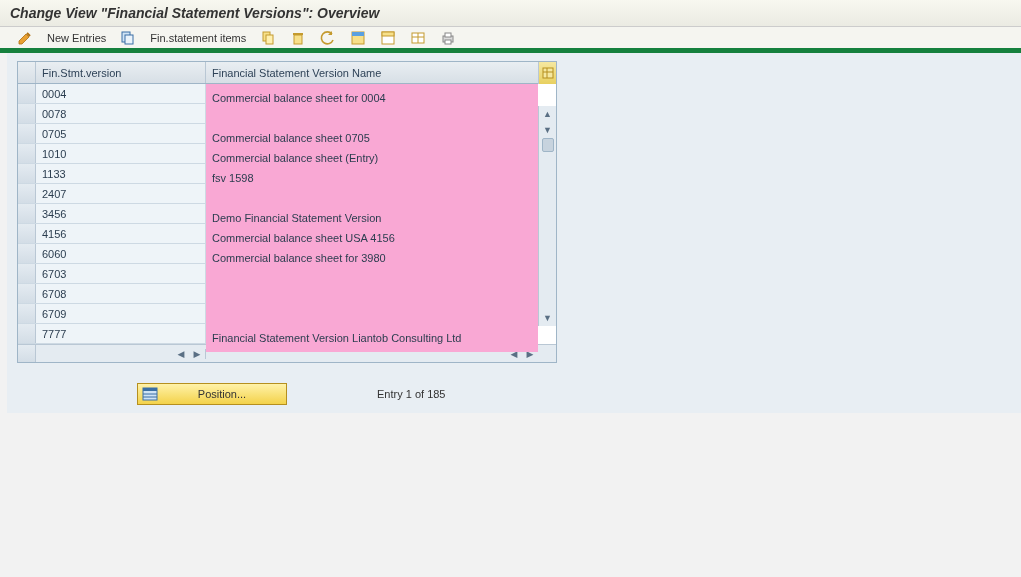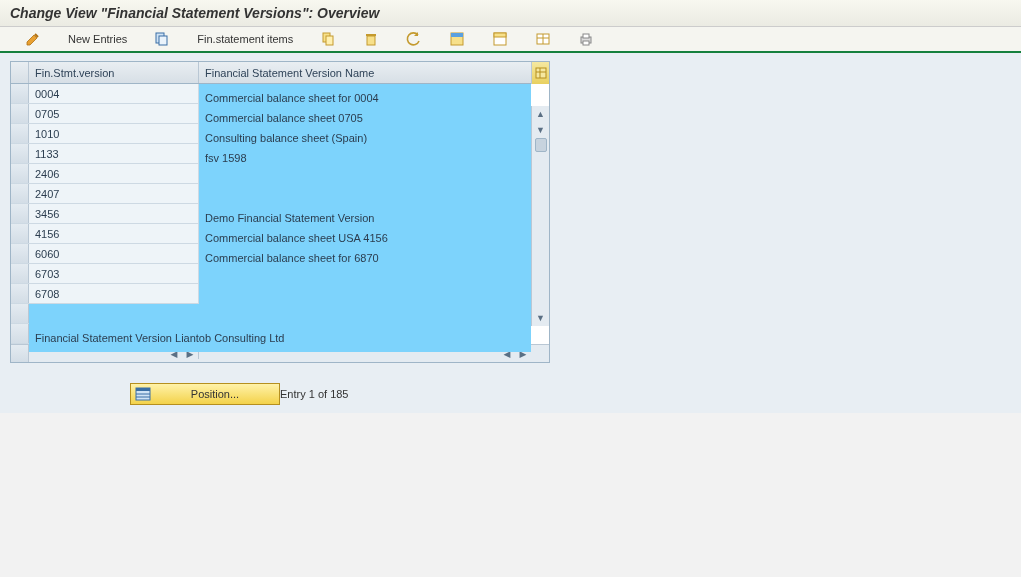--- a/index.html
+++ b/index.html
@@ -16,42 +16,43 @@
     background: linear-gradient(#f8f8f0, #ebebe3);
     border-bottom: 1px solid #ccc;
     padding: 5px 10px;
     font-size: 14px;
     font-weight: bold;
     font-style: italic;
     color: #333;
   }
   .toolbar {
     background: #f5f5f0;
-    border-bottom: 2px solid #15803d;
-    padding: 3px 20px;
+    border-bottom: 5px solid #15803d;
+    padding: 3px 12px;
     display: flex;
     align-items: center;
-    gap: 17px;
+    gap: 4px;
     height: 26px;
   }
   .tb-btn {
     display: inline-flex;
     align-items: center;
     height: 20px;
     padding: 0 4px;
     border: 1px solid transparent;
     background: transparent;
     cursor: pointer;
     font-size: 11px;
     color: #333;
   }
   .tb-icon { width:16px; height:16px; display:inline-block; }
   .content {
     background: #e8eef3;
     padding: 8px 10px;
+    margin-left: 7px;
   }
   .table-wrap {
     background: #fff;
     border: 1px solid #9fb5c7;
     width: 540px;
     position: relative;
   }
   .grid-header {
     display: flex;
     background: linear-gradient(#e9eef2,#d7dfe6);
@@ -64,29 +65,29 @@
   }
   .col-sel { width:18px; border-right:1px solid #b9c7d4; height:100%; background:linear-gradient(#e9eef2,#d7dfe6);}
   .col-a { width:170px; padding:0 6px; border-right:1px solid #b9c7d4; height:100%; display:flex; align-items:center;}
   .col-b { flex:1; padding:0 6px; height:100%; display:flex; align-items:center;}
   .col-cfg { width:18px; height:22px; position:absolute; right:0; top:0; background:linear-gradient(#f5e8a0,#e8d060); border-left:1px solid #b9c7d4; display:flex; align-items:center; justify-content:center;}
   .grid-body { position:relative; }
   .row { display:flex; height:20px; align-items:stretch; border-bottom:1px solid #cdd9e3; font-size:11px; color:#2b3d4f;}
   .row .col-sel { background:linear-gradient(#e4ebf1,#d3dde6); }
   .row .col-a-cell { width:170px; border-right:1px solid #cdd9e3; background:#eef4f8; display:flex; align-items:center;}
   .row .col-a-cell input { width:100%; height:100%; border:none; background:transparent; padding:0 6px; font-size:11px; color:#2b3d4f; outline:none;}
-  .row .col-b-cell { flex:1; background:#7dd3fc; padding:14px 6px; display:flex; align-items:center;text-align:center;}
+  .row .col-b-cell { flex:1; background:#f9a8d4; padding:14px 6px; display:flex; align-items:center;text-align:center;}
   .vscroll { position:absolute; right:0; top:22px; bottom:18px; width:18px; background:#e4ebf1; border-left:1px solid #b9c7d4; display:flex; flex-direction:column; align-items:center;}
   .vscroll .arrow { height:16px; width:100%; display:flex; align-items:center; justify-content:center; color:#5a6f84; font-size:9px;}
   .vscroll .thumb { width:12px; height:14px; background:#c7d3de; border:1px solid #9fb5c7; border-radius:2px; margin-top:0;}
   .hscroll { height:18px; background:#e4ebf1; border-top:1px solid #b9c7d4; display:flex; align-items:center;}
   .hscroll .spacer-sel { width:18px; border-right:1px solid #b9c7d4; height:100%; background:linear-gradient(#e4ebf1,#d3dde6);}
   .hscroll .hs-seg { flex:1; display:flex; align-items:center;}
   .hscroll .arrow { width:16px; height:100%; display:flex; align-items:center; justify-content:center; color:#5a6f84; font-size:9px;}
-  .footer-area { padding: 20px 0 0 0; display:flex; align-items:center; }
+  .footer-area { padding: 20px 0 0 0; display:flex; align-items:center; gap:90px;}
   .position-btn {
     margin-left: 120px;
     width: 150px;
     height: 22px;
     background: linear-gradient(#fff2a8,#f3d24a);
     border:1px solid #b58f1f;
     display:flex; align-items:center;
     font-size:11px; color:#333;
     padding:0 4px;
     cursor:pointer;
@@ -202,48 +203,48 @@
           <div class="row">
             <div class="col-sel"></div>
             <div class="col-a-cell">
               <input type="text" value="0004" style="">
             </div>
             <div class="col-b-cell">Commercial balance sheet for 0004</div>
           </div>
           <div class="row">
             <div class="col-sel"></div>
             <div class="col-a-cell">
+              <input type="text" value="0078" style="">
+            </div>
+            <div class="col-b-cell"></div>
+          </div>
+          <div class="row">
+            <div class="col-sel"></div>
+            <div class="col-a-cell">
               <input type="text" value="0705" style="">
             </div>
             <div class="col-b-cell">Commercial balance sheet 0705</div>
           </div>
           <div class="row">
             <div class="col-sel"></div>
             <div class="col-a-cell">
               <input type="text" value="1010" style="">
             </div>
-            <div class="col-b-cell">Consulting balance sheet (Spain)</div>
+            <div class="col-b-cell">Commercial balance sheet (Entry)</div>
           </div>
           <div class="row">
             <div class="col-sel"></div>
             <div class="col-a-cell">
               <input type="text" value="1133" style="">
             </div>
             <div class="col-b-cell">fsv 1598</div>
           </div>
           <div class="row">
             <div class="col-sel"></div>
             <div class="col-a-cell">
-              <input type="text" value="2406" style="">
-            </div>
-            <div class="col-b-cell"></div>
-          </div>
-          <div class="row">
-            <div class="col-sel"></div>
-            <div class="col-a-cell">
               <input type="text" value="2407" style="">
             </div>
             <div class="col-b-cell"></div>
           </div>
           <div class="row">
             <div class="col-sel"></div>
             <div class="col-a-cell">
               <input type="text" value="3456" style="">
             </div>
             <div class="col-b-cell">Demo Financial Statement Version</div>
@@ -253,42 +254,48 @@
             <div class="col-a-cell">
               <input type="text" value="4156" style="">
             </div>
             <div class="col-b-cell">Commercial balance sheet USA 4156</div>
           </div>
           <div class="row">
             <div class="col-sel"></div>
             <div class="col-a-cell">
               <input type="text" value="6060" style="">
             </div>
-            <div class="col-b-cell">Commercial balance sheet for 6870</div>
+            <div class="col-b-cell">Commercial balance sheet for 3980</div>
           </div>
           <div class="row">
             <div class="col-sel"></div>
             <div class="col-a-cell">
               <input type="text" value="6703" style="">
             </div>
             <div class="col-b-cell"></div>
           </div>
           <div class="row">
             <div class="col-sel"></div>
             <div class="col-a-cell">
               <input type="text" value="6708" style="">
             </div>
             <div class="col-b-cell"></div>
           </div>
           <div class="row">
             <div class="col-sel"></div>
-            <div class="col-b-cell"></div>
-          </div>
-          <div class="row">
-            <div class="col-sel"></div>
+            <div class="col-a-cell">
+              <input type="text" value="6709" style="">
+            </div>
+            <div class="col-b-cell"></div>
+          </div>
+          <div class="row">
+            <div class="col-sel"></div>
+            <div class="col-a-cell">
+              <input type="text" value="7777" style="">
+            </div>
             <div class="col-b-cell">Financial Statement Version Liantob Consulting Ltd</div>
           </div>
         </div>
       <div class="vscroll">
         <div class="arrow">▲</div>
         <div class="arrow">▼</div>
         <div class="thumb"></div>
         <div style="flex:1"></div>
         <div class="arrow">▼</div>
       </div>

